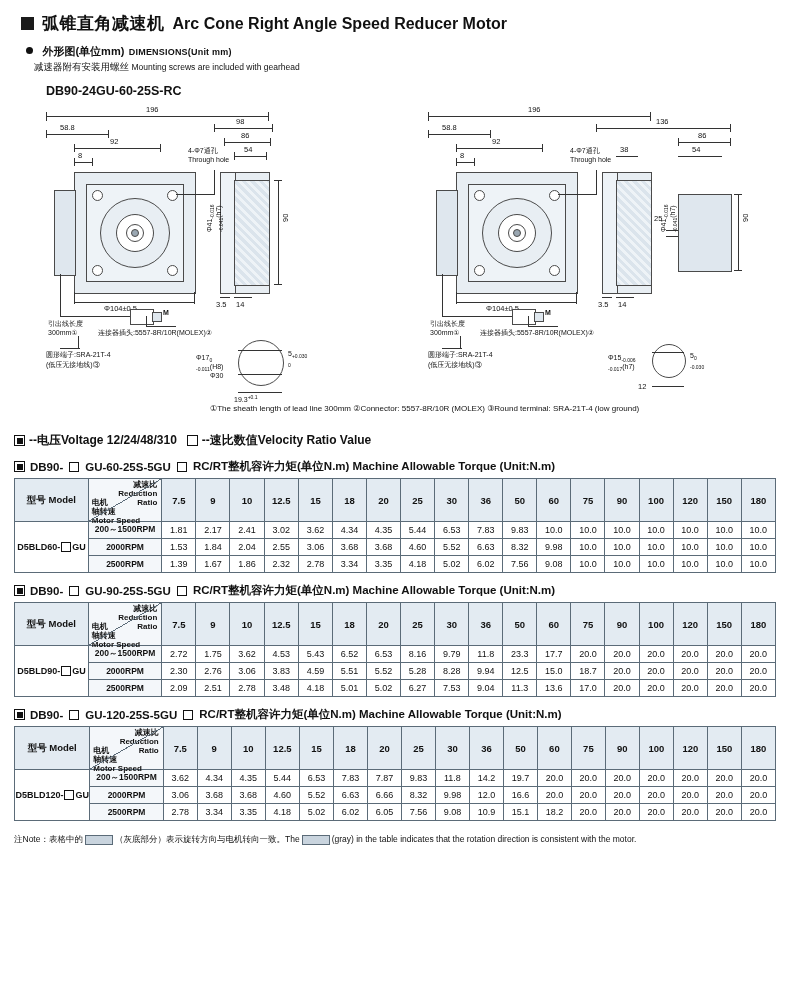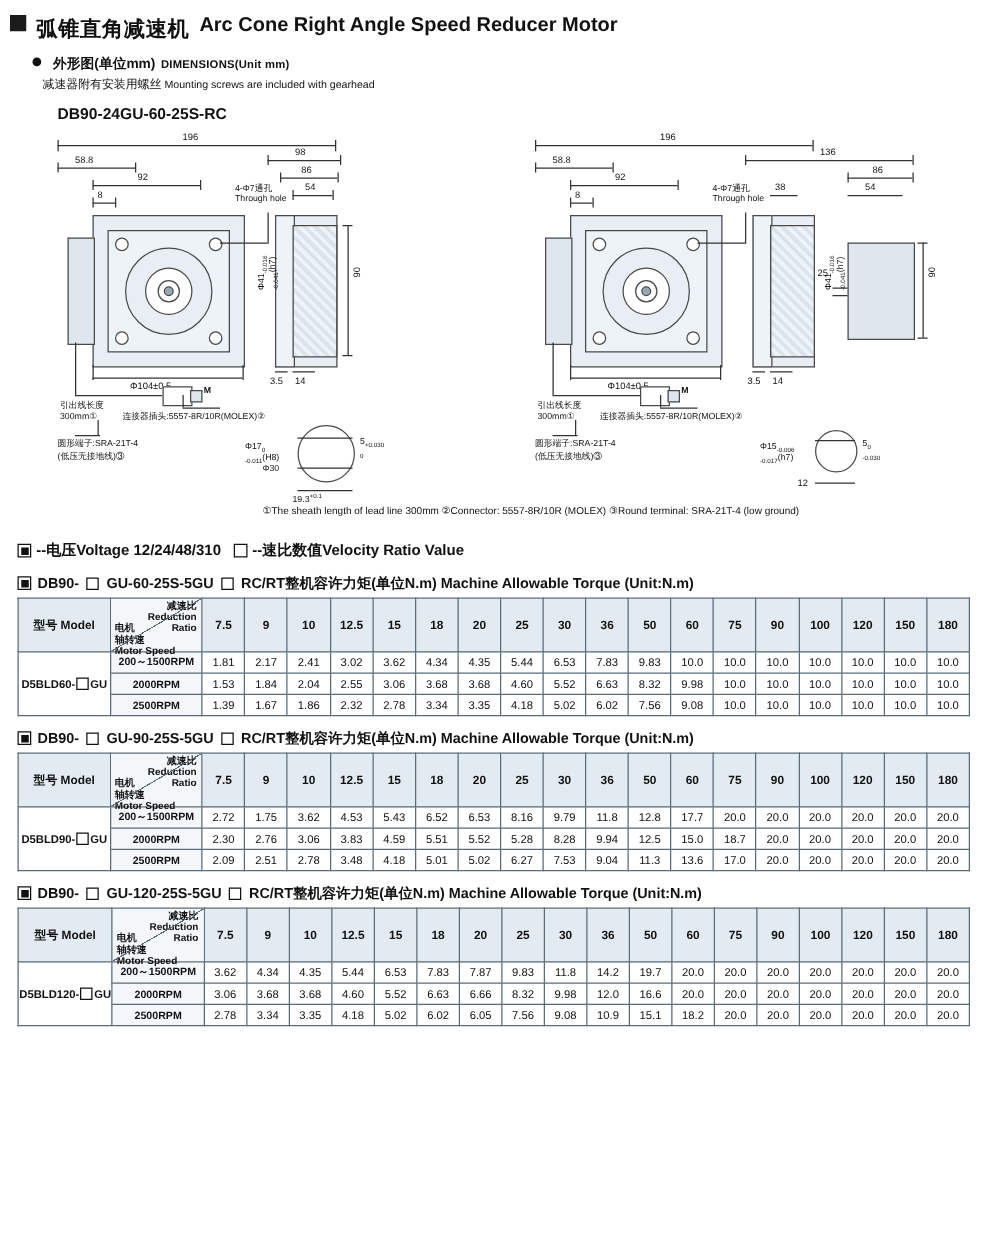--- a/index.html
+++ b/index.html
@@ -5,21 +5,21 @@
   html,body{margin:0;padding:0;}
   body{
     width:790px;height:987px;background:#ffffff;
     font-family:"Liberation Sans",sans-serif;
     color:#111;
     -webkit-font-smoothing:antialiased;
   }
   .page{position:relative;width:790px;height:987px;overflow:hidden;}
 
   
-  .title-row{display:flex;gap:8px;padding:12px 16px 2px 8px;}
+  .title-row{display:flex;align-items:center;gap:8px;padding:12px 16px 2px 21px;}
   .title-sq{width:13px;height:13px;background:#1b1b1b;flex:0 0 auto;}
   .title-cn{font-size:17px;font-weight:bold;letter-spacing:.5px;}
   .title-en{font-size:16px;font-weight:bold;}
 
   .sub-row{padding:4px 16px 0 26px;}
   .bullet{display:inline-block;width:7px;height:7px;border-radius:50%;background:#111;margin-right:5px;vertical-align:middle;}
   .sub-cn{font-size:11px;font-weight:bold;}
   .sub-en{font-size:9px;font-weight:bold;letter-spacing:.2px;}
   .note-line{padding:2px 16px 0 34px;font-size:9px;}
   .note-line .cn{font-size:9.5px;}
@@ -479,21 +479,21 @@
           <td class="v">2.72</td>
           <td class="v">1.75</td>
           <td class="v">3.62</td>
           <td class="v">4.53</td>
           <td class="v">5.43</td>
           <td class="v">6.52</td>
           <td class="v">6.53</td>
           <td class="v">8.16</td>
           <td class="v">9.79</td>
           <td class="v">11.8</td>
-          <td class="v">12.8</td>
+          <td class="v">23.3</td>
           <td class="v">17.7</td>
           <td class="v">20.0</td>
           <td class="v">20.0</td>
           <td class="v">20.0</td>
           <td class="v">20.0</td>
           <td class="v">20.0</td>
           <td class="v">20.0</td>
         </tr>
         <tr>
           <td class="speed-col">2000RPM</td>
@@ -642,15 +642,18 @@
           <td class="v">20.0</td>
           <td class="v">20.0</td>
           <td class="v">20.0</td>
           <td class="v">20.0</td>
         </tr>
       </tbody>
     </table>
   </div>
 
   <div class="footer">
+    <div>
+      <span>注Note：表格中的</span><span class="greybox"></span><span>（灰底部分）表示旋转方向与电机转向一致。The</span><span class="greybox"></span><span>(gray) in the table indicates that the rotation direction is consistent with the motor.</span>
+    </div>
   </div>
 
 </div>
 
 </body></html>

